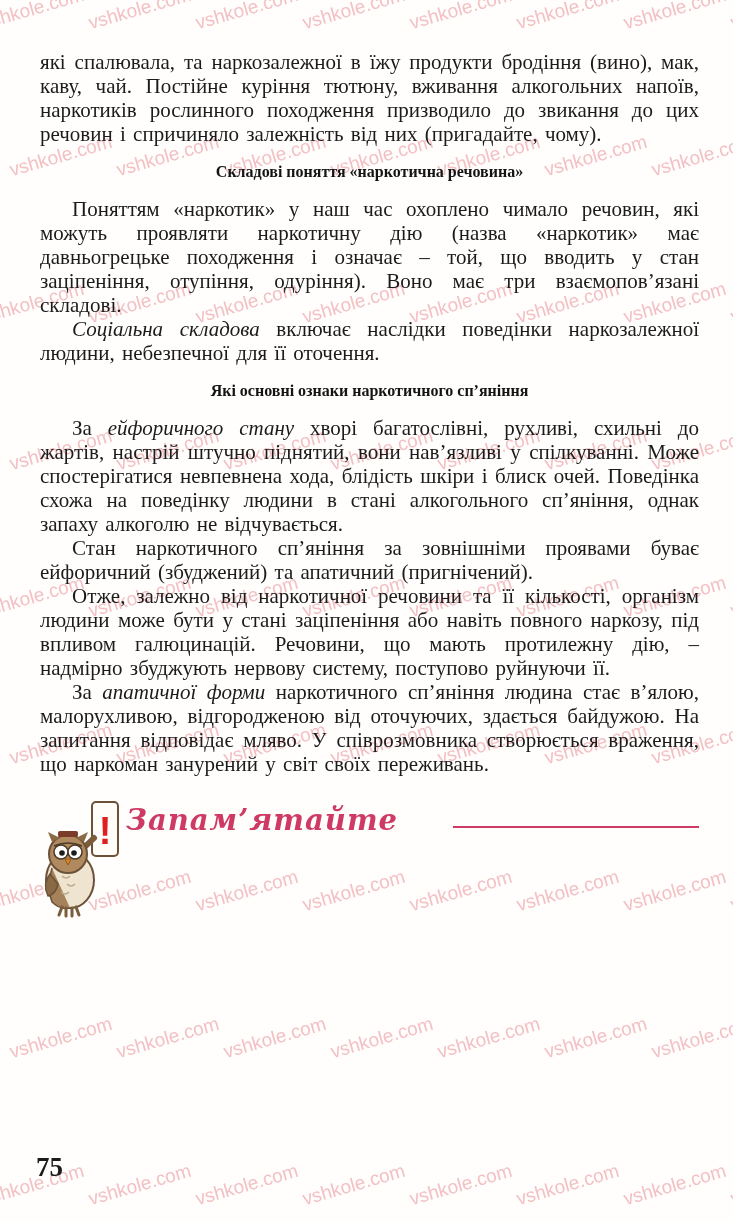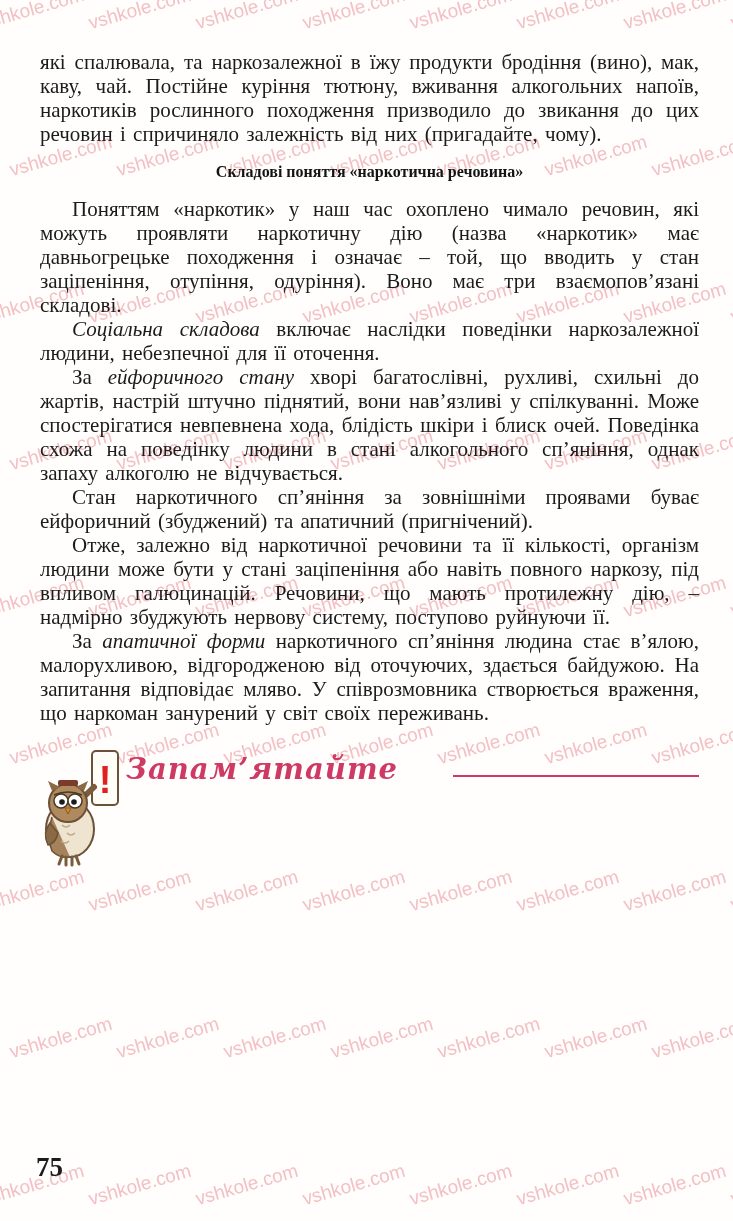--- a/index.html
+++ b/index.html
@@ -177,20 +177,21 @@
     <div id="intro-block">
         <p class="body-text no-indent"><span>які спалювала, та наркозалежної в їжу продукти бродіння (вино), мак, каву, чай. Постійне куріння тютюну, вживання алкогольних напоїв, наркотиків рослинного походження призводило до звикання до цих речовин і спричиняло залежність від них (пригадайте, чому).</span></p>
       </div>
 
     <h2 class="sec-heading">Складові поняття «наркотична речовина»</h2>
     <div id="s1-paras">
         <p class="body-text"><span>Поняттям «наркотик» у наш час охоплено чимало речовин, які можуть проявляти наркотичну дію (назва «наркотик» має давньогрецьке походження і означає – той, що вводить у стан заціпеніння, отупіння, одуріння). Воно має три взаємопов’язані складові.</span></p>
         <p class="body-text"><span class="it">Соціальна складова</span><span> включає наслідки поведінки наркозалежної людини, небезпечної для її оточення.</span></p>
       </div>
 
+    <h2 class="sec-heading">Які основні ознаки наркотичного сп’яніння</h2>
     <div id="s2-paras">
         <p class="body-text"><span>За </span><span class="it">ейфоричного стану</span><span> хворі багатослівні, рухливі, схильні до жартів, настрій штучно піднятий, вони нав’язливі у спілкуванні. Може спостерігатися невпевнена хода, блідість шкіри і блиск очей. Поведінка схожа на поведінку людини в стані алкогольного сп’яніння, однак запаху алкоголю не відчувається.</span></p>
         <p class="body-text"><span>Стан наркотичного сп’яніння за зовнішніми проявами буває ейфоричний (збуджений) та апатичний (пригнічений).</span></p>
         <p class="body-text"><span>Отже, залежно від наркотичної речовини та її кількості, організм людини може бути у стані заціпеніння або навіть повного наркозу, під впливом галюцинацій. Речовини, що мають протилежну дію, – надмірно збуджують нервову систему, поступово руйнуючи її.</span></p>
         <p class="body-text"><span>За </span><span class="it">апатичної форми</span><span> наркотичного сп’яніння людина стає в’ялою, малорухливою, відгородженою від оточуючих, здається байдужою. На запитання відповідає мляво. У співрозмовника створюється враження, що наркоман занурений у світ своїх переживань.</span></p>
       </div>
 
     <div class="memo">
       <div class="memo-icon">
         <svg width="86" height="120" viewBox="0 0 86 120">

